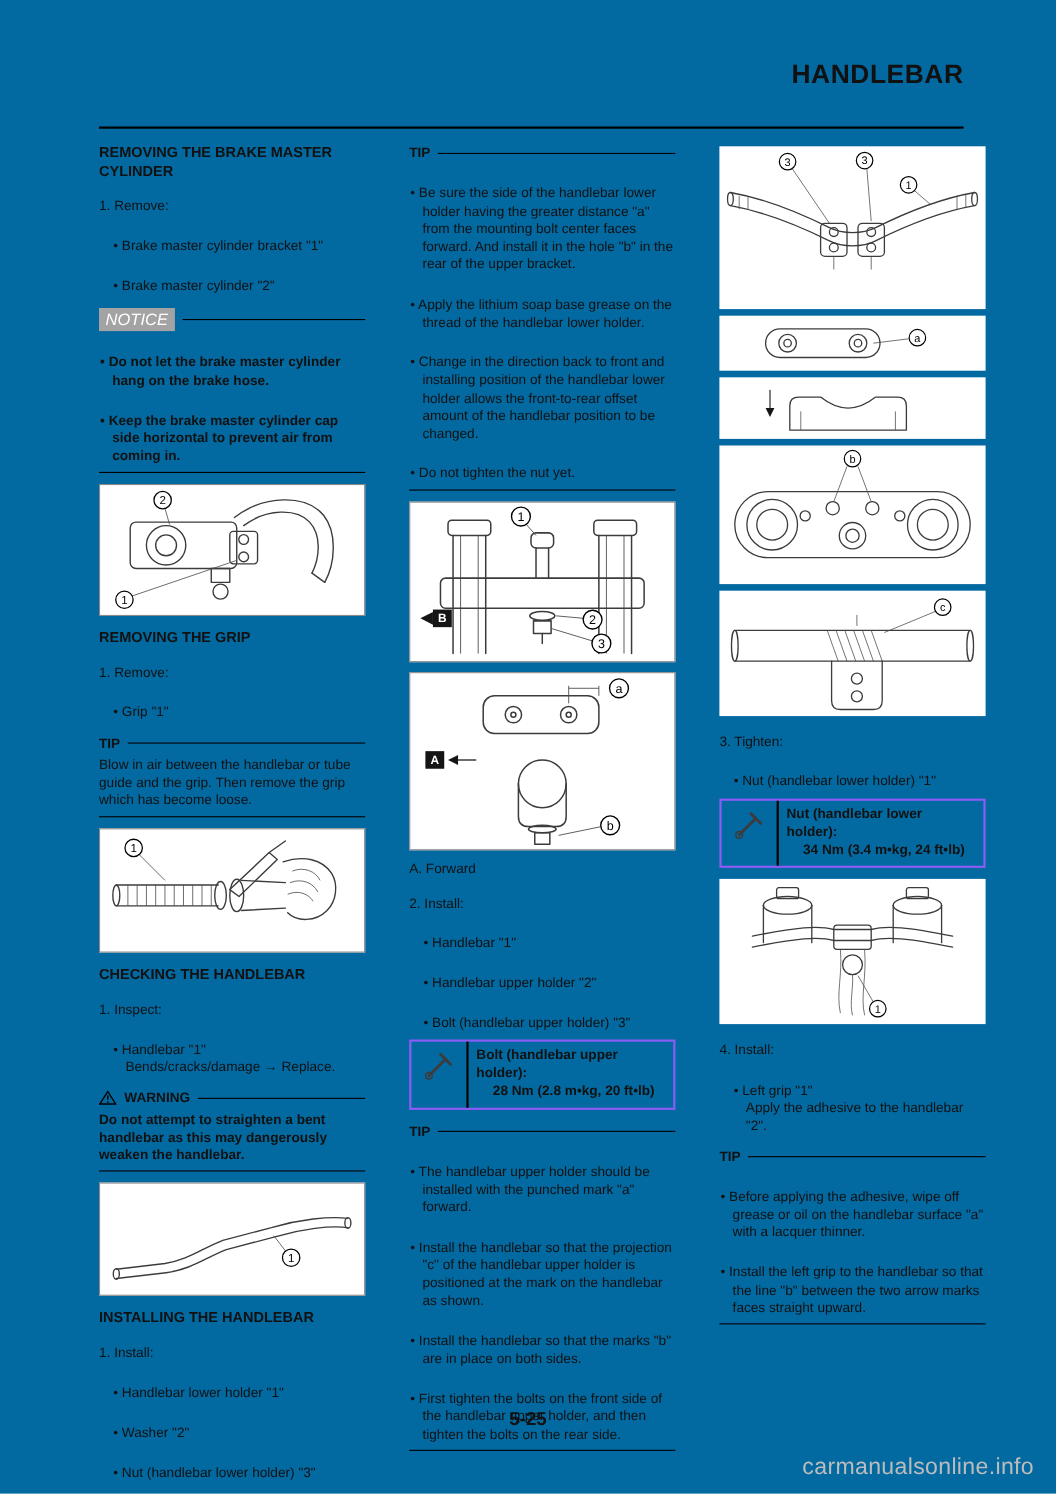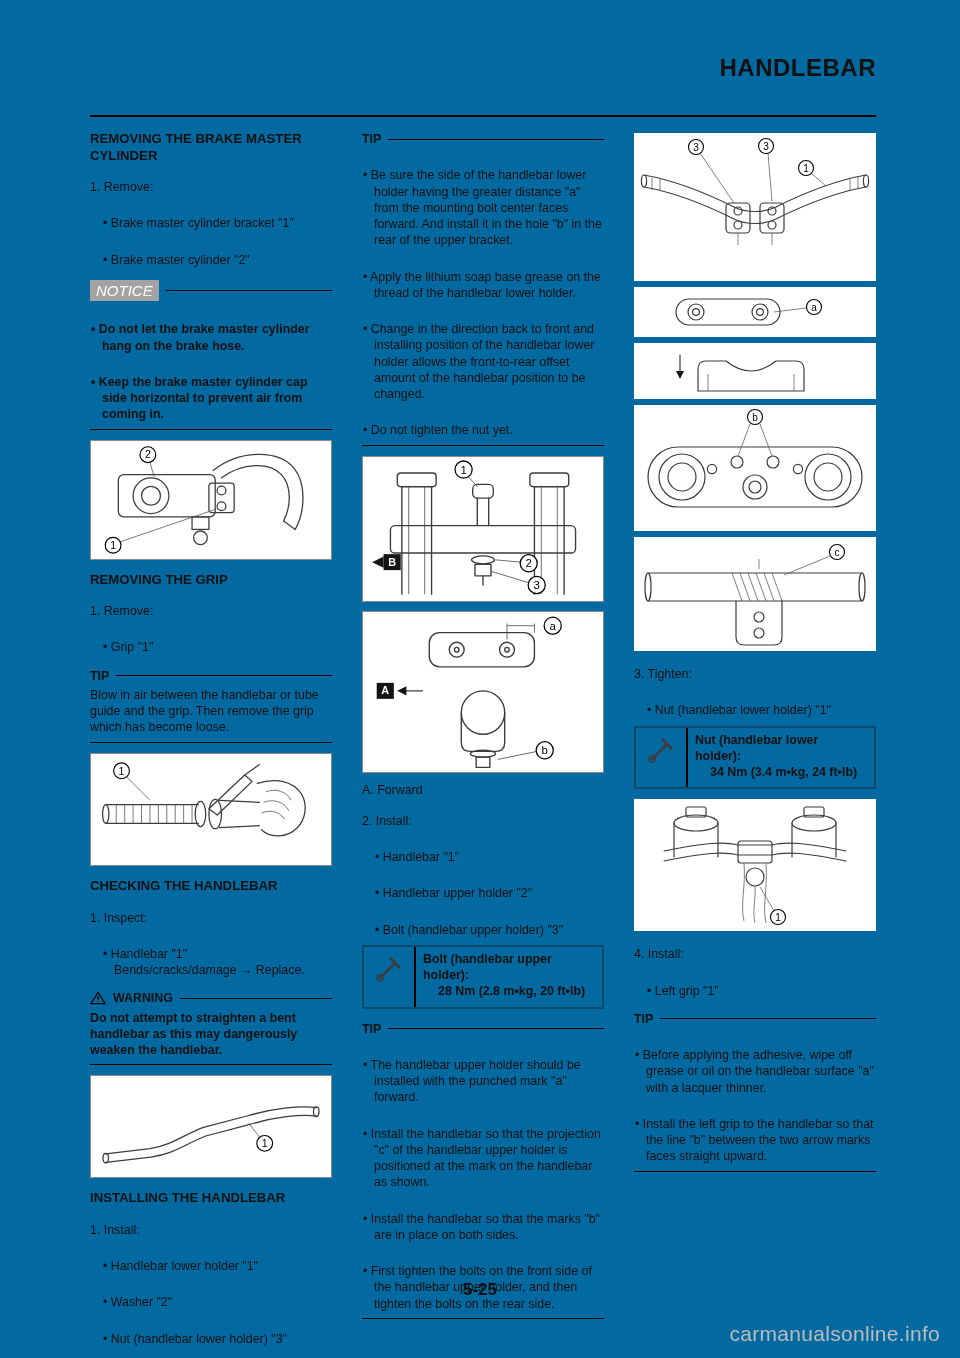--- a/index.html
+++ b/index.html
@@ -1,20 +1,20 @@
 <!DOCTYPE html>
 <html><head>
 <meta charset="utf-8">
 <style>
   html,body{margin:0;padding:0;background:#fff;}
   .page{position:relative;width:960px;height:1358px;background:#0369a1;
         font-family:"Liberation Sans","DejaVu Sans",sans-serif;color:#111;overflow:hidden;}
   .title{position:absolute;top:54px;right:84px;font-size:24px;font-weight:bold;letter-spacing:.5px;}
   .hrule{position:absolute;top:115px;left:90px;width:786px;border-top:2px solid #000;}
-  .columns{position:absolute;top:131px;left:90px;width:786px;display:flex;gap:30px;}
+  .columns{position:absolute;top:131px;left:90px;width:786px;display:flex;gap:40px;}
   .col{width:242px;flex:0 0 242px;font-size:12.4px;line-height:1.31;}
   .h{font-weight:bold;font-size:13.2px;line-height:1.25;margin:12px 0 2px;}
   .h.first{margin-top:0;}
   .step{margin:15px 0 0;}
   .bullets{list-style:none;margin:0 0 0 13px;padding:0;}
   .bullets li{padding-left:11px;text-indent:-11px;margin-top:20px;}
   .bullets li::before{content:"• ";}
   .bullets.bold li{font-weight:bold;}
   .bullets.flush{margin-left:1px;}
   .sub{margin-left:24px;}
@@ -29,21 +29,21 @@
   .warn-ic{width:16px;height:14px;flex:0 0 16px;}
   .fig{border:1px solid #8a8a8a;margin:9px 0;background:#fff;}
   .fig.plain{border:none;margin:6px 0;}
   .fig svg{display:block;width:100%;height:auto;}
   .sk{stroke:#3c3c3c;fill:none;stroke-width:1.2;stroke-linecap:round;stroke-linejoin:round;}
   .sk-thin{stroke:#4a4a4a;fill:none;stroke-width:0.7;}
   .co-c{fill:#fff;stroke:#000;stroke-width:1.1;}
   .co-t{fill:#000;font-size:10px;}
   .co-ti{fill:#fff;font-size:9.5px;font-weight:bold;}
   .blk{fill:#151515;stroke:none;}
-  .specbox{border:2px solid #0c4a6e;display:flex;margin:7px 0 10px;}
+  .specbox{border:2px solid #8b5cf6;display:flex;margin:7px 0 10px;}
   .spec-ic{flex:0 0 46px;border-right:2px solid #000;display:flex;align-items:flex-start;
            justify-content:center;padding:7px 2px;}
   .spec-tx{padding:4px 7px 7px;font-weight:bold;}
   .spec-val{margin-left:15px;}
   .caption{margin:3px 0 0;}
   .pagenum{position:absolute;bottom:58px;left:0;width:100%;text-align:center;font-weight:bold;font-size:17px;}
   .watermark{position:absolute;right:20px;bottom:12px;font-size:21px;color:#bcbcbc;letter-spacing:.3px;}
 </style>
 </head>
 <body>
@@ -464,20 +464,21 @@
             <circle class="co-c" cx="144" cy="118" r="7.5"></circle>
             <text class="co-t" x="144" y="121.5" text-anchor="middle">1</text>
           </g>
         </svg>
       </div>
 
       <div class="step">4. Install:</div>
       <ul class="bullets">
         <li>Left grip "1"</li>
       </ul>
+      <div class="sub">Apply the adhesive to the handlebar "2".</div>
 
       <div class="labelbar">
         <span class="lab">TIP</span>
         <span class="bar-line"></span>
       </div>
       <ul class="bullets flush">
         <li>Before applying the adhesive, wipe off grease or oil on the handlebar surface "a" with a lacquer thinner.</li>
         <li>Install the left grip to the handlebar so that the line "b" between the two arrow marks faces straight upward.</li>
       </ul>
       <div class="endrule"></div>

